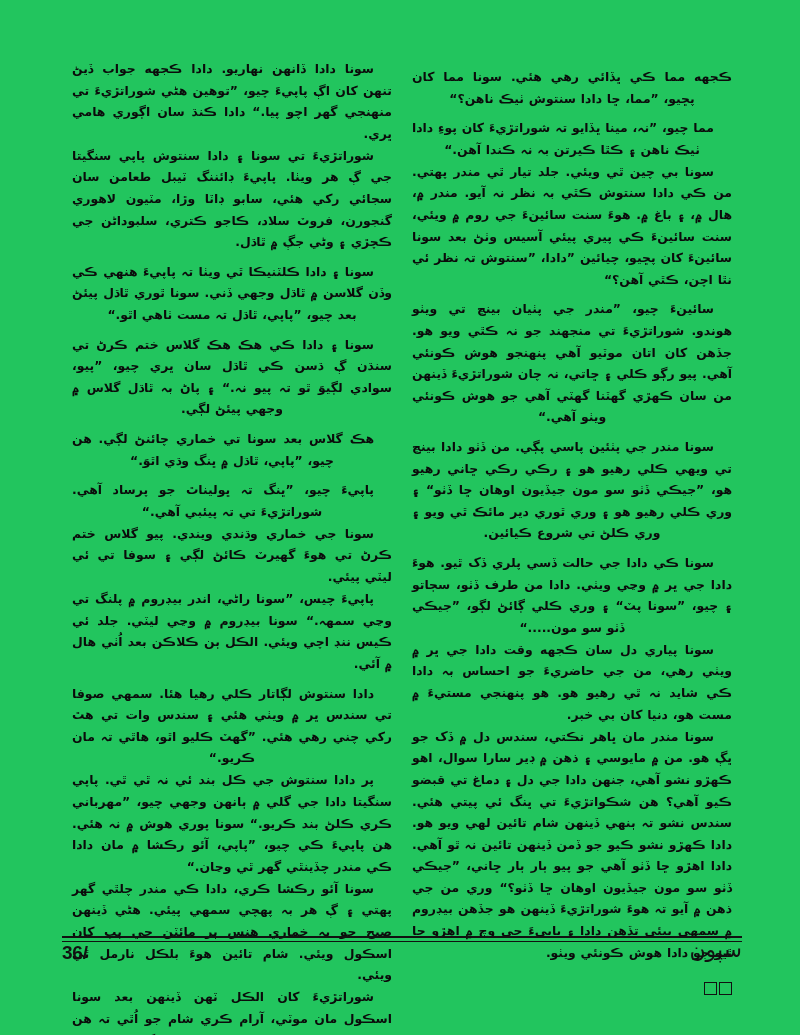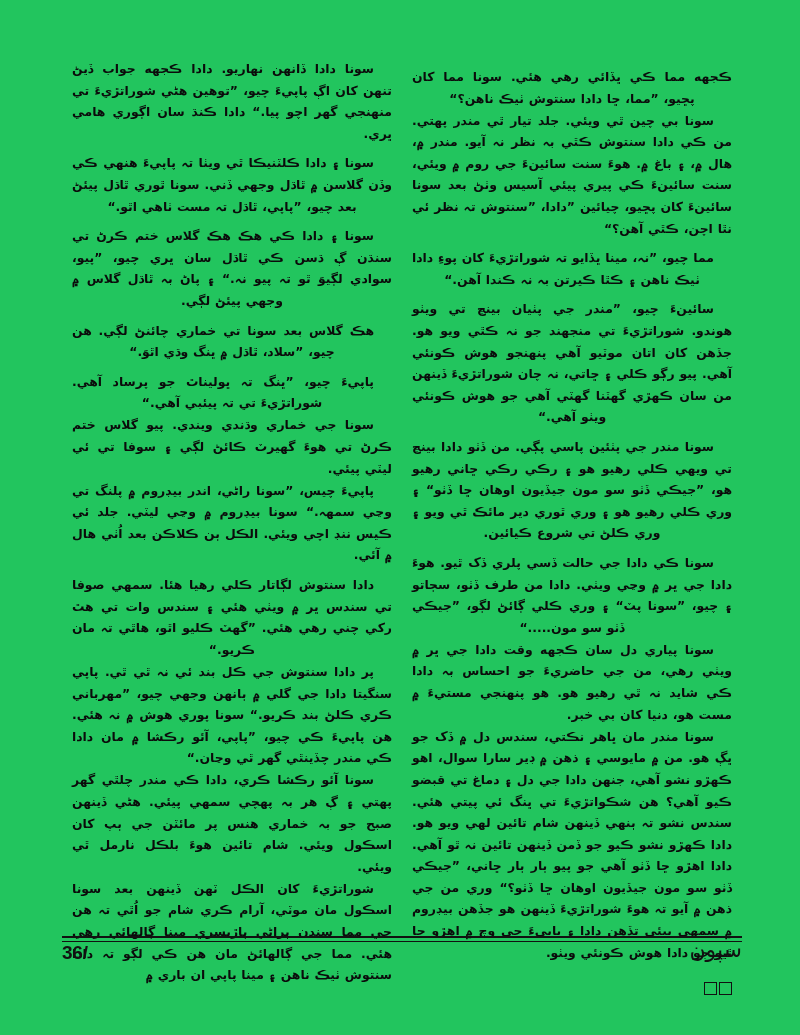--- a/index.html
+++ b/index.html
@@ -117,36 +117,37 @@
 </style>
 </head>
 <body>
 
 <div class="page">
 
   <div class="columns">
 
     <div class="column">
       <p class="para">سونا دادا ڏانهن نهاريو. دادا ڪجهه جواب ڏيڻ تنهن کان اڳ پاپيءَ چيو، ”توهين هڻي شوراتڙيءَ تي منهنجي گهر اچو پيا.“ دادا ڪنڌ سان اڳوري هامي ڀري.</p>
+      <p class="para">شوراتڙيءَ تي سونا ۽ دادا سنتوش پاپي سنگيتا جي ڳ ھر ويٺا. پاپيءَ ڊائننگ ٽيبل طعامن سان سجائي رکي هئي، سابو ڊاٽا وڙا، مٽيون لاهوري گنجورن، فروٽ سلاد، ڪاجو ڪتري، سلبوداڻن جي ڪچڙي ۽ وڻي جڳ ۾ ٿاڌل.</p>
       <p class="para center-last">سونا ۽ دادا ڪلٽنيڪا ٿي ويٺا تہ پاپيءَ هنهي ڪي وڏن گلاسن ۾ ٿاڌل وجهي ڏني. سونا ٿوري ٿاڌل پيئڻ بعد چيو، ”پاپي، ٿاڌل تہ مست ٺاهي اٿو.“</p>
       <p class="para center-last">سونا ۽ دادا ڪي هڪ هڪ گلاس ختم ڪرڻ تي سنڌن ڳ ڌسن ڪي ٿاڌل سان ڀري چيو، ”پيو، سوادي لڳيوَ ٿو تہ پيو نہ.“ ۽ پاڻ بہ ٿاڌل گلاس ۾ وجهي پيئڻ لڳي.</p>
-      <p class="para center-last">هڪ گلاس بعد سونا تي خماري چائنڻ لڳي. هن چيو، ”سلاد، ٿاڌل ۾ ڀنگ وڌي اٿوَ.“</p>
+      <p class="para center-last">هڪ گلاس بعد سونا تي خماري چائنڻ لڳي. هن چيو، ”پاپي، ٿاڌل ۾ ڀنگ وڌي اٿوَ.“</p>
       <p class="para center-last">پاپيءَ چيو، ”ڀنگ تہ ڀوليناٿ جو پرساد آهي. شوراتڙيءَ تي تہ پيئبي آهي.“</p>
       <p class="para">سونا جي خماري وڌندي ويندي. پيو گلاس ختم ڪرڻ تي هوءَ گهيرٽ ڪائڻ لڳي ۽ سوفا تي ئي ليٽي پيئي.</p>
       <p class="para">پاپيءَ چيس، ”سونا راڻي، اندر بيڊروم ۾ پلنگ تي وڃي سمهہ.“ سونا بيڊروم ۾ وڃي ليٽي. جلد ئي ڪيس ننڊ اچي ويئي. الڪل ٻن ڪلاڪن بعد اُٺي هال ۾ آئي.</p>
       <p class="para center-last">دادا سنتوش لڳاتار ڪلي رهيا هئا. سمهي صوفا تي سندس ڀر ۾ ويٺي هئي ۽ سندس وات تي هٿ رکي چني رهي هئي. ”گهٽ ڪليو اٿو، هاٿي تہ مان ڪريو.“</p>
       <p class="para">پر دادا سنتوش جي ڪل بند ئي نہ ٿي ٿي. پاپي سنگيتا دادا جي گلي ۾ ٻانهن وجهي چيو، ”مهرباني ڪري ڪلڻ بند ڪريو.“ سونا پوري هوش ۾ نہ هئي. هن پاپيءَ ڪي چيو، ”پاپي، آئو رڪشا ۾ مان دادا ڪي مندر چڏينٿي گهر ٿي وڃان.“</p>
       <p class="para">سونا آئو رڪشا ڪري، دادا ڪي مندر چلٿي گهر پهتي ۽ ڳ هر بہ پهچي سمهي پيئي. هڻي ڏينهن صبح جو بہ خماري هنس پر مائٽن جي ٻپ کان اسڪول ويئي. شام تائين هوءَ بلڪل نارمل ٿي ويئي.</p>
       <p class="para">شوراتڙيءَ کان الڪل ٽهن ڏينهن بعد سونا اسڪول مان موٽي، آرام ڪري شام جو اُٿي تہ هن جي مما سندن پراڻي پاڙيسري مينا ڳالهائي رهي هئي. مما جي ڳالهائڻ مان هن ڪي لڳو تہ دادا سنتوش ٺيڪ ناهن ۽ مينا پاپي ان باري ۾</p>
     </div>
 
     <div class="column">
       <p class="para noindent center-last">ڪجهه مما ڪي ڀڏائي رهي هئي. سونا مما کان پڇيو، ”مما، ڇا دادا سنتوش ٺيڪ ناهن؟“</p>
+      <p class="para center-last">مما چيو، ”نہ، مينا ڀڏايو تہ شوراتڙيءَ کان پوءِ دادا ٺيڪ ناهن ۽ ڪٿا ڪيرتن بہ نہ ڪندا آهن.“</p>
       <p class="para">سونا بي چين ٿي ويئي. جلد تيار ٿي مندر پهتي. من ڪي دادا سنتوش ڪٿي بہ نظر نہ آيو. مندر ۾، هال ۾، ۽ باغ ۾. هوءَ سنت سائينءَ جي روم ۾ ويئي، سنت سائينءَ ڪي پيري پيئي آسيس وٺڻ بعد سونا سائينءَ کان پڇيو، چيائين ”دادا، ”سنتوش تہ نظر ئي نٿا اچن، ڪٿي آهن؟“</p>
-      <p class="para center-last">مما چيو، ”نہ، مينا ڀڏايو تہ شوراتڙيءَ کان پوءِ دادا ٺيڪ ناهن ۽ ڪٿا ڪيرتن بہ نہ ڪندا آهن.“</p>
       <p class="para center-last">سائينءَ چيو، ”مندر جي پٺيان بينچ تي ويٺو هوندو. شوراتڙيءَ تي منجهند جو نہ ڪٿي ويو هو. جڏهن کان اتان موٽيو آهي پنهنجو هوش ڪونئي آهي. پيو رڳو ڪلي ۽ ڇاتي، نہ چان شوراتڙيءَ ڏينهن من سان ڪهڙي گهٽنا گهٽي آهي جو هوش ڪونئي ويٺو آهي.“</p>
       <p class="para center-last">سونا مندر جي پٺئين پاسي پڳي. من ڏٺو دادا بينچ تي ويهي ڪلي رهيو هو ۽ رڪي رڪي ڇاني رهيو هو، ”جيڪي ڏٺو سو مون جيڏيون اوهان ڇا ڏٺو“ ۽ وري ڪلي رهيو هو ۽ وري ٿوري دير مائڪ ٿي ويو ۽ وري ڪلڻ تي شروع ڪيائين.</p>
       <p class="para center-last">سونا ڪي دادا جي حالت ڏسي پلري ڏک ٿيو. هوءَ دادا جي ڀر ۾ وڃي ويٺي. دادا من طرف ڏٺو، سڄاتو ۽ چيو، ”سونا پٽ“ ۽ وري ڪلي ڳائڻ لڳو، ”جيڪي ڏٺو سو مون.....“</p>
       <p class="para">سونا پياري دل سان ڪجهه وقت دادا جي ڀر ۾ ويٺي رهي، من جي حاضريءَ جو احساس بہ دادا ڪي شايد نہ ٿي رهيو هو. هو پنهنجي مستيءَ ۾ مست هو، دنيا کان بي خبر.</p>
       <p class="para">سونا مندر مان ڀاهر نڪتي، سندس دل ۾ ڏک جو ڀڳ هو. من ۾ مايوسي ۽ ذهن ۾ ڊير سارا سوال، اهو ڪهڙو نشو آهي، جنهن دادا جي دل ۽ دماغ تي قبضو ڪيو آهي؟ هن شڪواتڙيءَ تي ڀنگ ئي پيتي هئي. سندس نشو تہ ٻنهي ڏينهن شام تائين لهي ويو هو. دادا ڪهڙو نشو ڪيو جو ڏمن ڏينهن تائين نہ ٿو آهي. دادا اهڙو ڇا ڏٺو آهي جو پيو ٻار ٻار ڇاني، ”جيڪي ڏٺو سو مون جيڏيون اوهان ڇا ڏٺو؟“ وري من جي ذهن ۾ آيو تہ هوءَ شوراتڙيءَ ڏينهن هو جڏهن بيڊروم ۾ سمهي پيئي تڏهن دادا ۽ پاپيءَ جي وچ ۾ اهڙو ڇا ٿيو جو دادا هوش ڪونئي ويٺو.</p>
 
       <div class="para end-mark">
         <span class="box"></span><span class="box"></span>
       </div>
     </div>

